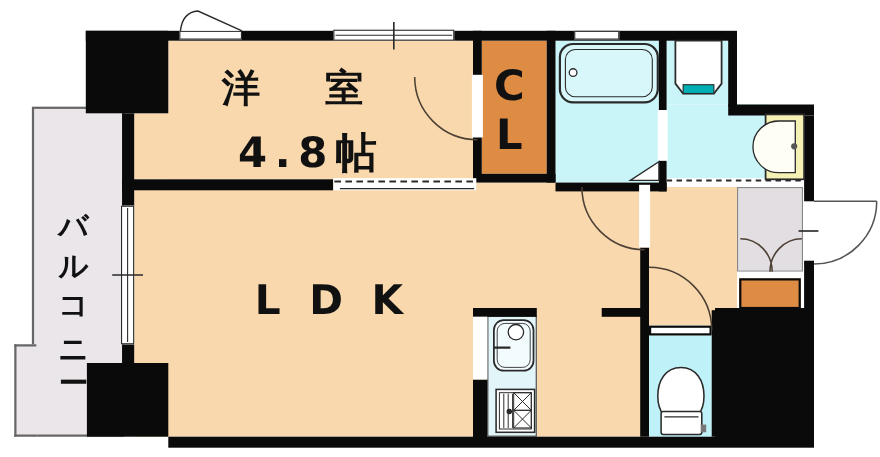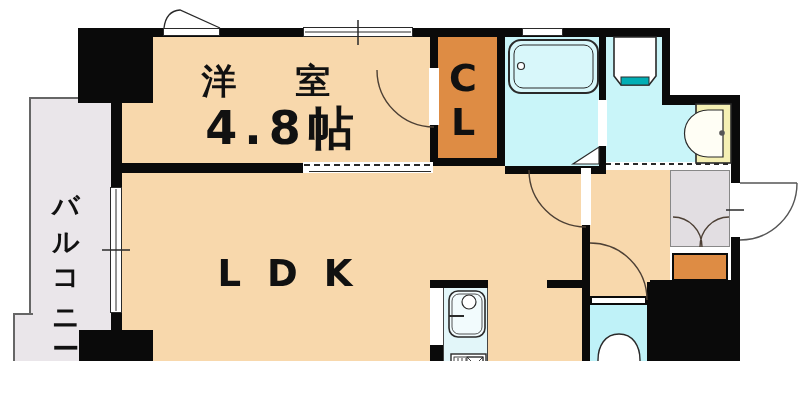--- a/index.html
+++ b/index.html
@@ -2,33 +2,33 @@
 <html style="--floor: #F8D8AC; --balcony: #EAE6EA; --entrance: #E2DEE2; --closet-orange: #DE8C44; --bath-cyan: #C9F5F9; --toilet-cyan: #BFF2F8; --counter-cyan: #E2F6F9; --tub-cyan: #D8F7FA; --accent-teal: #00AEB4; --vanity-yellow: #F5F0B4; --wall: #0A0A0A; --line: #2A2A2A;"><head>
 <meta charset="utf-8">
 <style>
   :root{
     --floor:#F8D8AC; --balcony:#EAE6EA; --entrance:#E2DEE2;
     --closet-orange:#DE8C44; --bath-cyan:#C9F5F9; --toilet-cyan:#BFF2F8;
     --counter-cyan:#E2F6F9; --tub-cyan:#D8F7FA; --accent-teal:#00AEB4;
     --vanity-yellow:#F5F0B4; --wall:#0A0A0A; --line:#2A2A2A;
   }
   html,body{margin:0;padding:0;background:#fff;}
-  .plan{position:relative;width:800px;height:361px;background:#fff;overflow:hidden;
+  .plan{position:relative;width:800px;height:415px;background:#fff;overflow:hidden;
         font-family:"DejaVu Sans","Liberation Sans",sans-serif;}
   .room{position:absolute;}
   .wall{position:absolute;background:var(--wall);}
   .gap{position:absolute;background:#fff;}
   .win{position:absolute;background:#fff;border:1px solid var(--line);box-sizing:border-box;}
   .door-strip{position:absolute;background:#fff;border:2px solid var(--wall);box-sizing:border-box;}
   svg.overlay{position:absolute;left:0;top:0;}
   .label{position:absolute;transform:translate(-50%,-50%);color:#111;font-weight:700;
          white-space:nowrap;line-height:1.1;text-align:center;}
   .lbl-western-name{left:272px;top:81px;font-size:35px;letter-spacing:12px;}
-  .lbl-western-size{left:283px;top:128px;font-size:46px;letter-spacing:7px;}
-  .lbl-ldk-name{left:298px;top:274px;font-size:37px;letter-spacing:26px;}
+  .lbl-western-size{left:283px;top:140px;font-size:38px;letter-spacing:7px;}
+  .lbl-ldk-name{left:312px;top:274px;font-size:37px;letter-spacing:26px;}
   .lbl-ldk-size{left:312px;top:315px;font-size:37px;letter-spacing:9px;}
   .lbl-cl{left:463px;top:100px;font-size:38px;line-height:44px;letter-spacing:0;}
   .lbl-cl span{display:block;}
   .lbl-balcony{left:66px;top:258px;writing-mode:vertical-rl;text-orientation:mixed;
                font-size:27px;letter-spacing:9px;transform:translate(-50%,-50%);}
 </style>
 </head>
 <body>
 
 <div class="plan">

